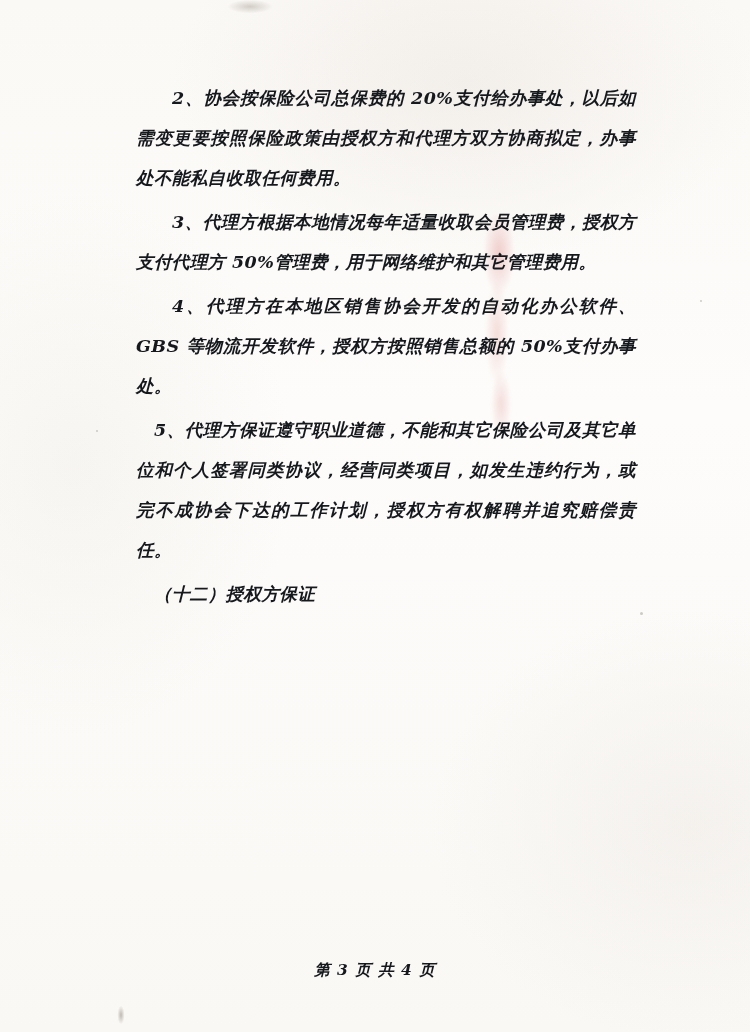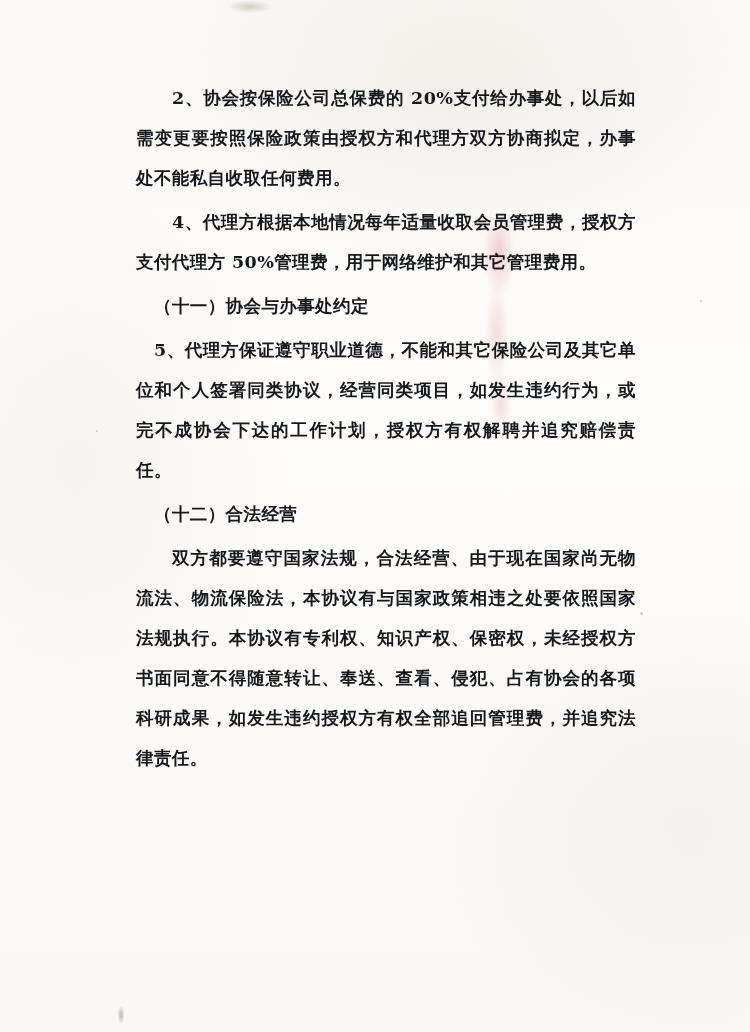--- a/index.html
+++ b/index.html
@@ -7,20 +7,21 @@
     padding: 0;
     background: #ffffff;
   }
   .page {
     position: relative;
     width: 750px;
     height: 1032px;
     background: #fdfcfa;
     overflow: hidden;
     font-family: "DejaVu Serif", "Liberation Serif", serif;
+    font-style: italic;
   }
   
   .paper-tint {
     position: absolute;
     inset: 0;
     background:
       radial-gradient(ellipse 420px 260px at 62% 8%, rgba(222,214,206,0.30), rgba(255,255,255,0) 70%),
       radial-gradient(ellipse 300px 380px at 10% 45%, rgba(226,220,212,0.22), rgba(255,255,255,0) 72%),
       radial-gradient(ellipse 360px 300px at 92% 80%, rgba(224,218,210,0.25), rgba(255,255,255,0) 72%),
       linear-gradient(180deg, #fbf9f6 0%, #fdfcfa 40%, #faf8f5 100%);
@@ -108,21 +109,21 @@
   <div class="paper-tint"></div>
   <div class="stain-top"></div>
   <div class="stain-red"></div>
   <div class="stain-bottom"></div>
   <div class="speck" style="left:640px; top:612px; width:3px; height:3px;"></div>
   <div class="speck" style="left:96px; top:430px; width:2px; height:2px;"></div>
   <div class="speck" style="left:700px; top:300px; width:2px; height:2px;"></div>
 
   <div class="body-text">
     <p class="para indent">2、协会按保险公司总保费的 20%支付给办事处，以后如需变更要按照保险政策由授权方和代理方双方协商拟定，办事处不能私自收取任何费用。</p>
-    <p class="para indent">4、代理方根据本地情况每年适量收取会员管理费，授权方支付代理方 50%管理费，用于网络维护和其它管理费用。</p>
-    <p class="para indent-sm">（十一）协会与办事处约定</p>
+    <p class="para indent">3、代理方根据本地情况每年适量收取会员管理费，授权方支付代理方 50%管理费，用于网络维护和其它管理费用。</p>
+    <p class="para indent">4、代理方在本地区销售协会开发的自动化办公软件、GBS 等物流开发软件，授权方按照销售总额的 50%支付办事处。</p>
     <p class="para indent-sm">5、代理方保证遵守职业道德，不能和其它保险公司及其它单位和个人签署同类协议，经营同类项目，如发生违约行为，或完不成协会下达的工作计划，授权方有权解聘并追究赔偿责任。</p>
-    <p class="para indent-sm">（十二）合法经营</p>
-    <p class="para indent">双方都要遵守国家法规，合法经营、由于现在国家尚无物流法、物流保险法，本协议有与国家政策相违之处要依照国家法规执行。本协议有专利权、知识产权、保密权，未经授权方书面同意不得随意转让、奉送、查看、侵犯、占有协会的各项科研成果，如发生违约授权方有权全部追回管理费，并追究法律责任。</p>
+    <p class="para indent-sm">（十二）授权方保证</p>
 
   </div>
 
+  <div class="footer">第 3 页 共 4 页</div>
 </div>
 
 </body></html>

